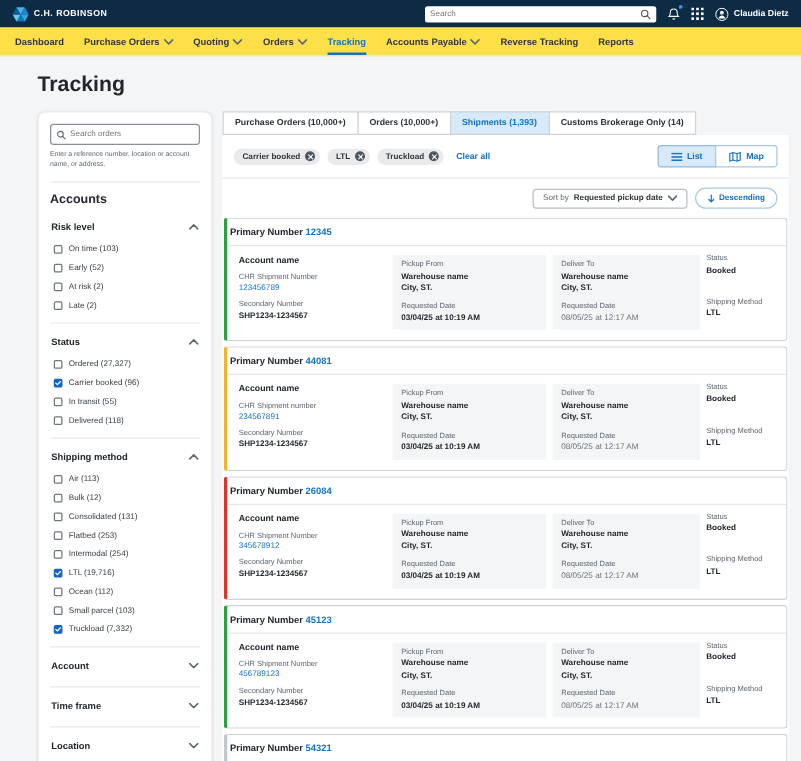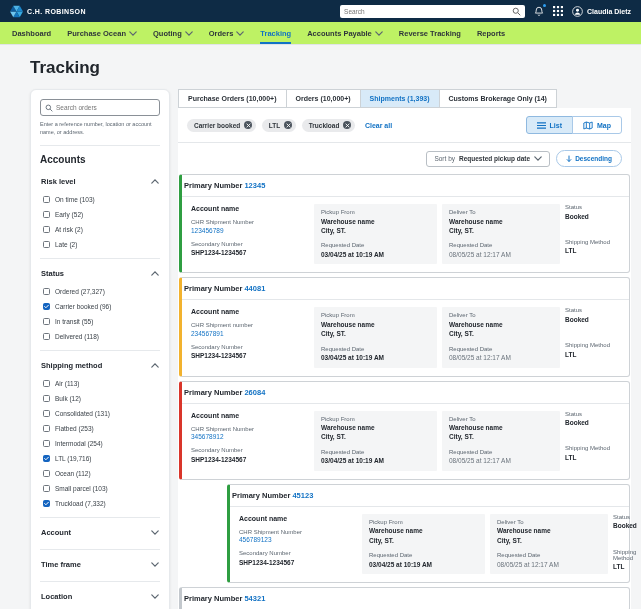--- a/index.html
+++ b/index.html
@@ -11,21 +11,21 @@
   .topbar { height:22px; background:#0e2b45; display:flex; align-items:center; padding:0 10px; gap:6px; }
   .brand { display:flex; align-items:center; gap:4px; color:#fff; font-size:7px; font-weight:bold; letter-spacing:.4px; }
   .topbar-right { margin-left:auto; display:flex; align-items:center; gap:9px; }
   .searchbox { width:185px; height:13px; background:#fff; border-radius:2px; display:flex; align-items:center; padding:0 4px; gap:3px; }
   .searchbox input { border:0; outline:0; flex:1; font-size:6.5px; color:#333; font-family:inherit; background:transparent; }
   .tb-ic { position:relative; display:flex; align-items:center; cursor:pointer; }
   .notif-dot { position:absolute; top:-2px; right:-2px; width:3.5px; height:3.5px; border-radius:50%; background:#2e9df0; }
   .username { color:#fff; font-size:7px; font-weight:600; }
 
   
-  .mainnav { height:23px; background:#bef264; border-bottom:1px solid #e1e4e8; display:flex; align-items:stretch; gap:16px; padding:0 12px; }
+  .mainnav { height:23px; background:#fde047; border-bottom:1px solid #e1e4e8; display:flex; align-items:stretch; gap:16px; padding:0 12px; }
   .nav-item { display:flex; align-items:center; gap:3px; font-size:7.5px; font-weight:600; color:#2f353b; cursor:pointer; border-bottom:2px solid transparent; padding-top:2px; }
   .nav-item .chev { color:#5c6670; display:flex; }
   .nav-item.active { color:#1272c4; border-bottom-color:#1272c4; }
 
   
   h1.page-title { font-size:17px; font-weight:600; color:#21262c; margin:13px 0 11px 30px; }
 
   
   .layout { display:flex; align-items:flex-start; padding:0 10px 0 30px; gap:8px; }
 
@@ -146,21 +146,21 @@
         <span class="username">Claudia Dietz</span>
       </span>
     </div>
   </header>
 
   <nav class="mainnav">
       <span class="nav-item">
         <span>Dashboard</span>
       </span>
       <span class="nav-item">
-        <span>Purchase Ocean</span>
+        <span>Purchase Orders</span>
         <span class="chev">
           <svg width="8" height="5" viewBox="0 0 10 6">
             <path d="M1 1l4 4 4-4" fill="none" stroke="currentColor" stroke-width="1.5" stroke-linecap="round"></path>
           </svg>
         </span>
       </span>
       <span class="nav-item">
         <span>Quoting</span>
         <span class="chev">
           <svg width="8" height="5" viewBox="0 0 10 6">
@@ -555,21 +555,21 @@
                     <div class="lbl">Status</div>
                     <div class="val">Booked</div>
                   </div>
                   <div class="grp last">
                     <div class="lbl">Shipping Method</div>
                     <div class="val">LTL</div>
                   </div>
                 </div>
               </div>
             </article>
-            <article class="card" style="border-left-color: rgb(47, 158, 65); margin-left: 48px;">
+            <article class="card" style="border-left-color: rgb(47, 158, 65);">
               <header class="card-head"><span>Primary Number </span><a class="lnk">45123</a></header>
               <div class="card-body">
                 <div class="cell">
                   <div class="acct">Account name</div>
                   <div class="grp"><div class="lbl">CHR Shipment Number</div><a class="lnk sm">456789123</a></div>
                   <div class="grp last">
                     <div class="lbl">Secondary Number</div>
                     <div class="val">SHP1234-1234567</div>
                   </div>
                 </div>

